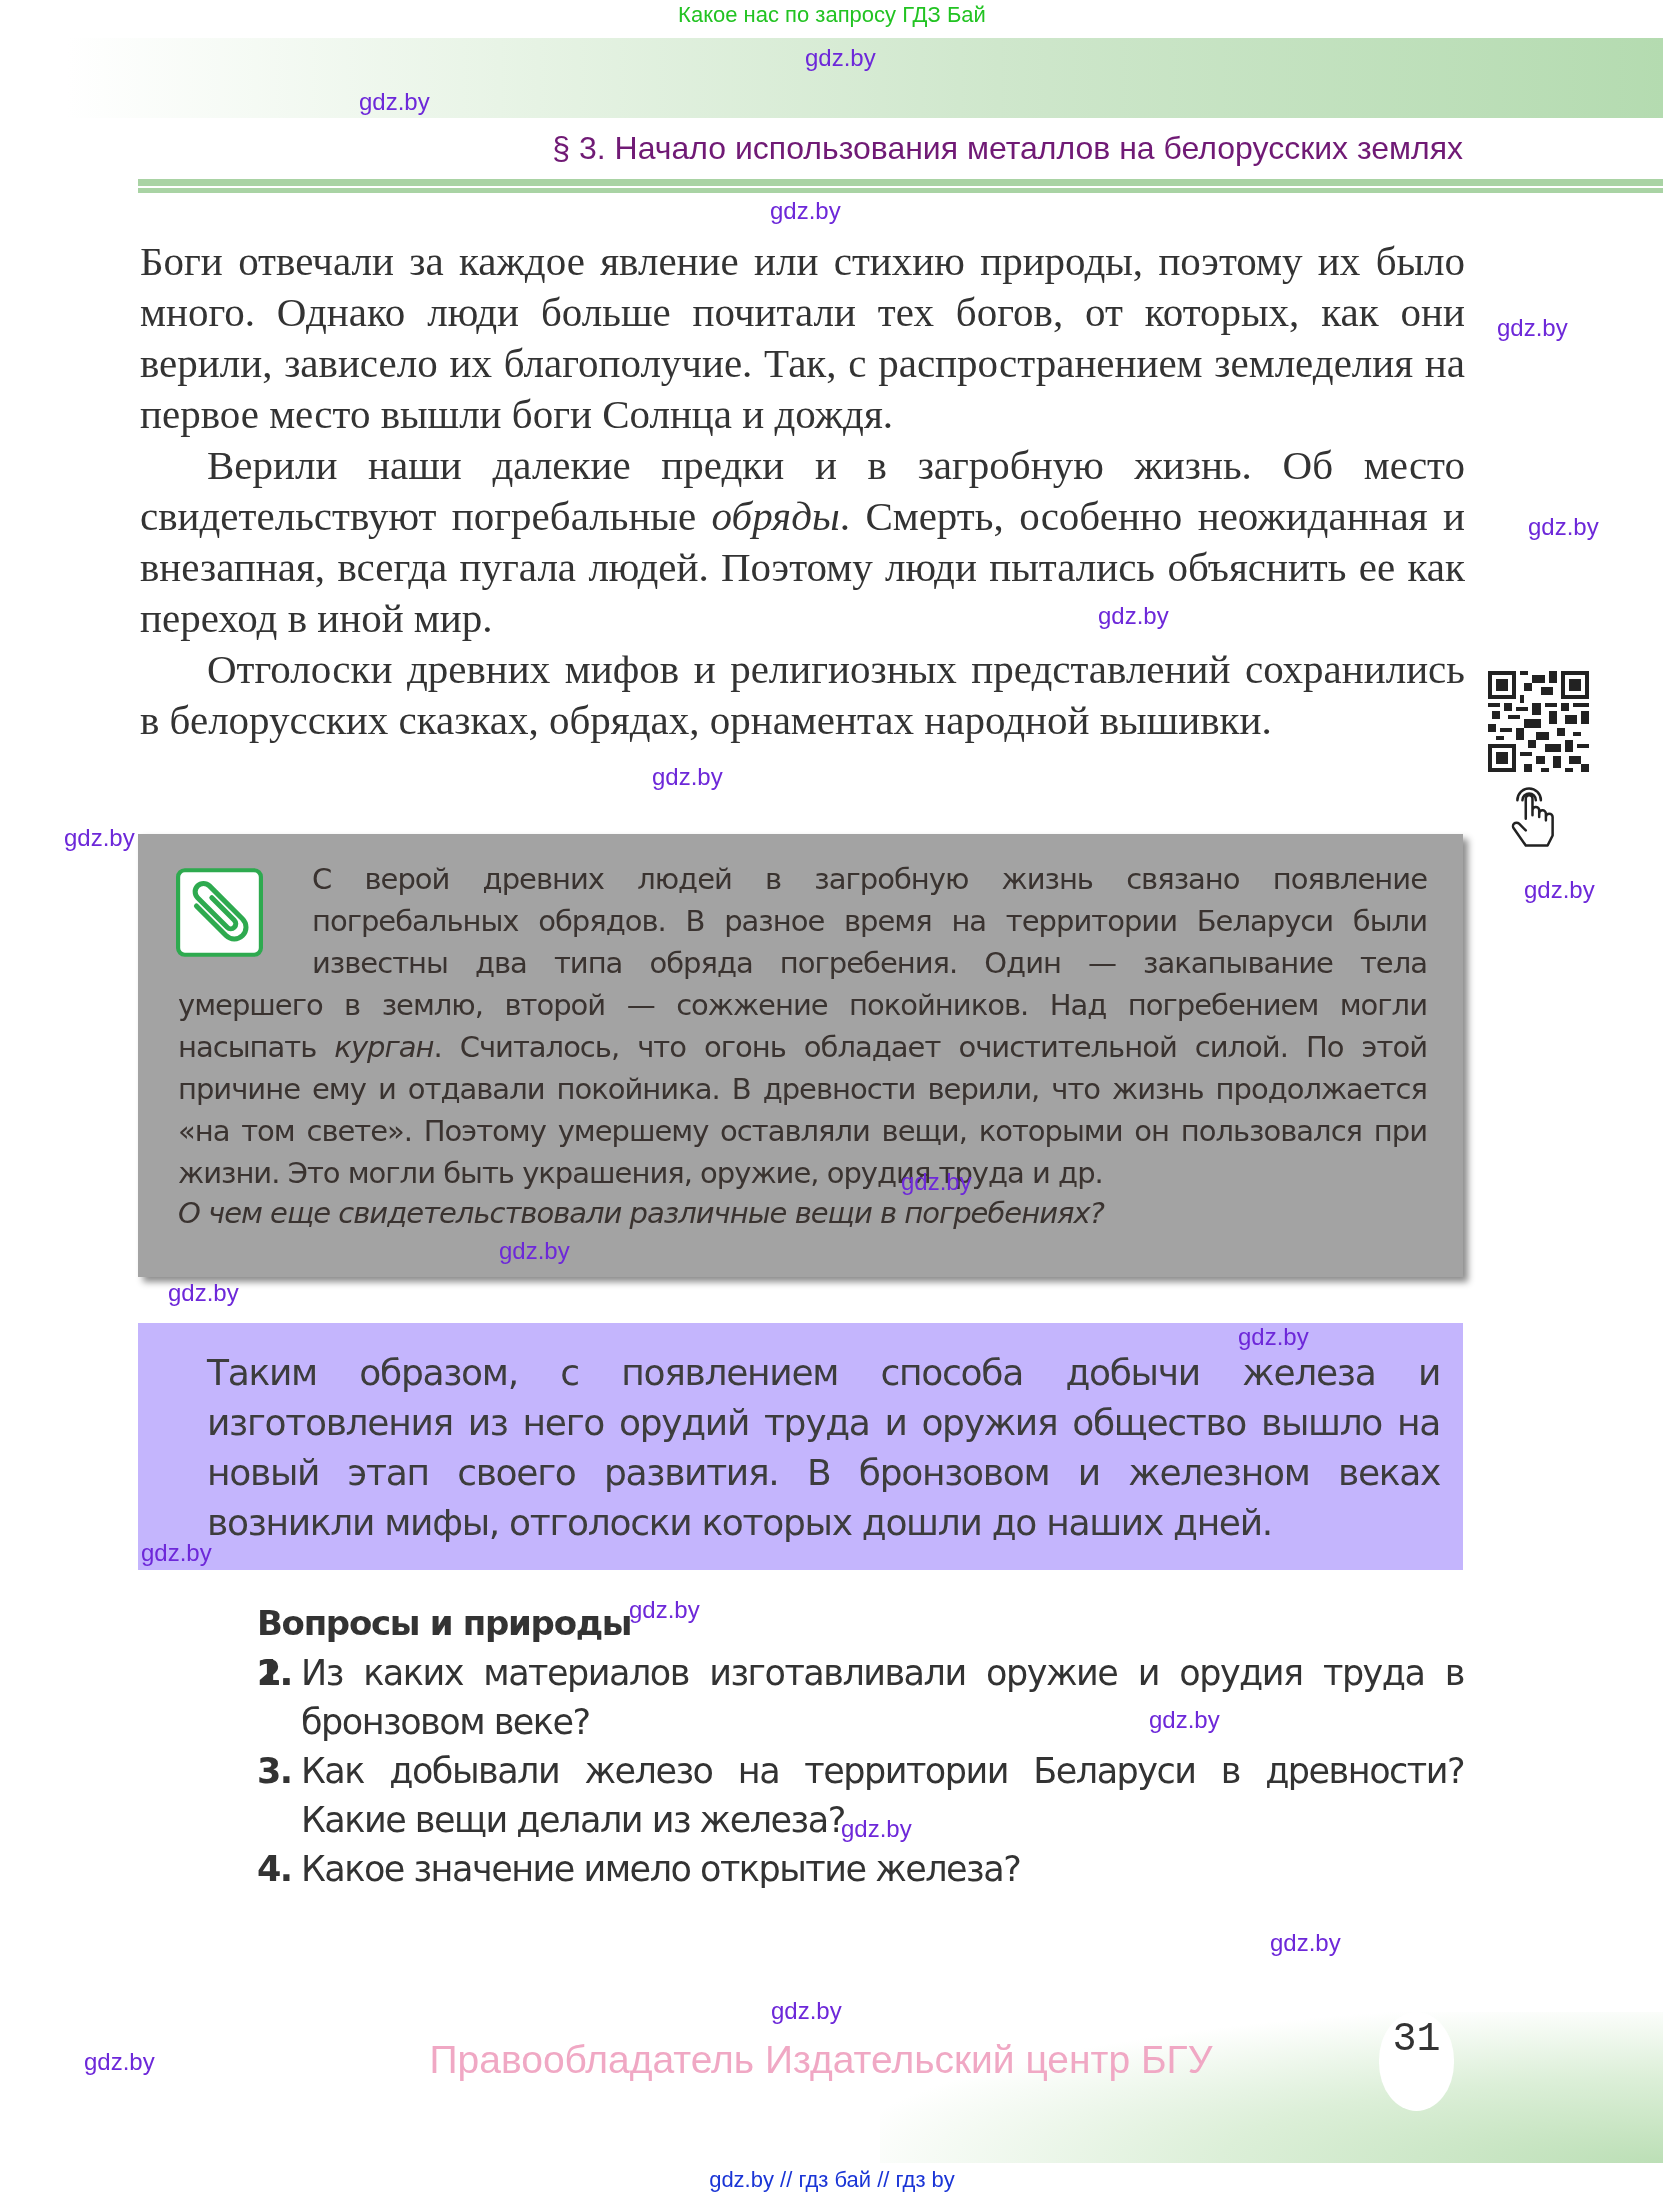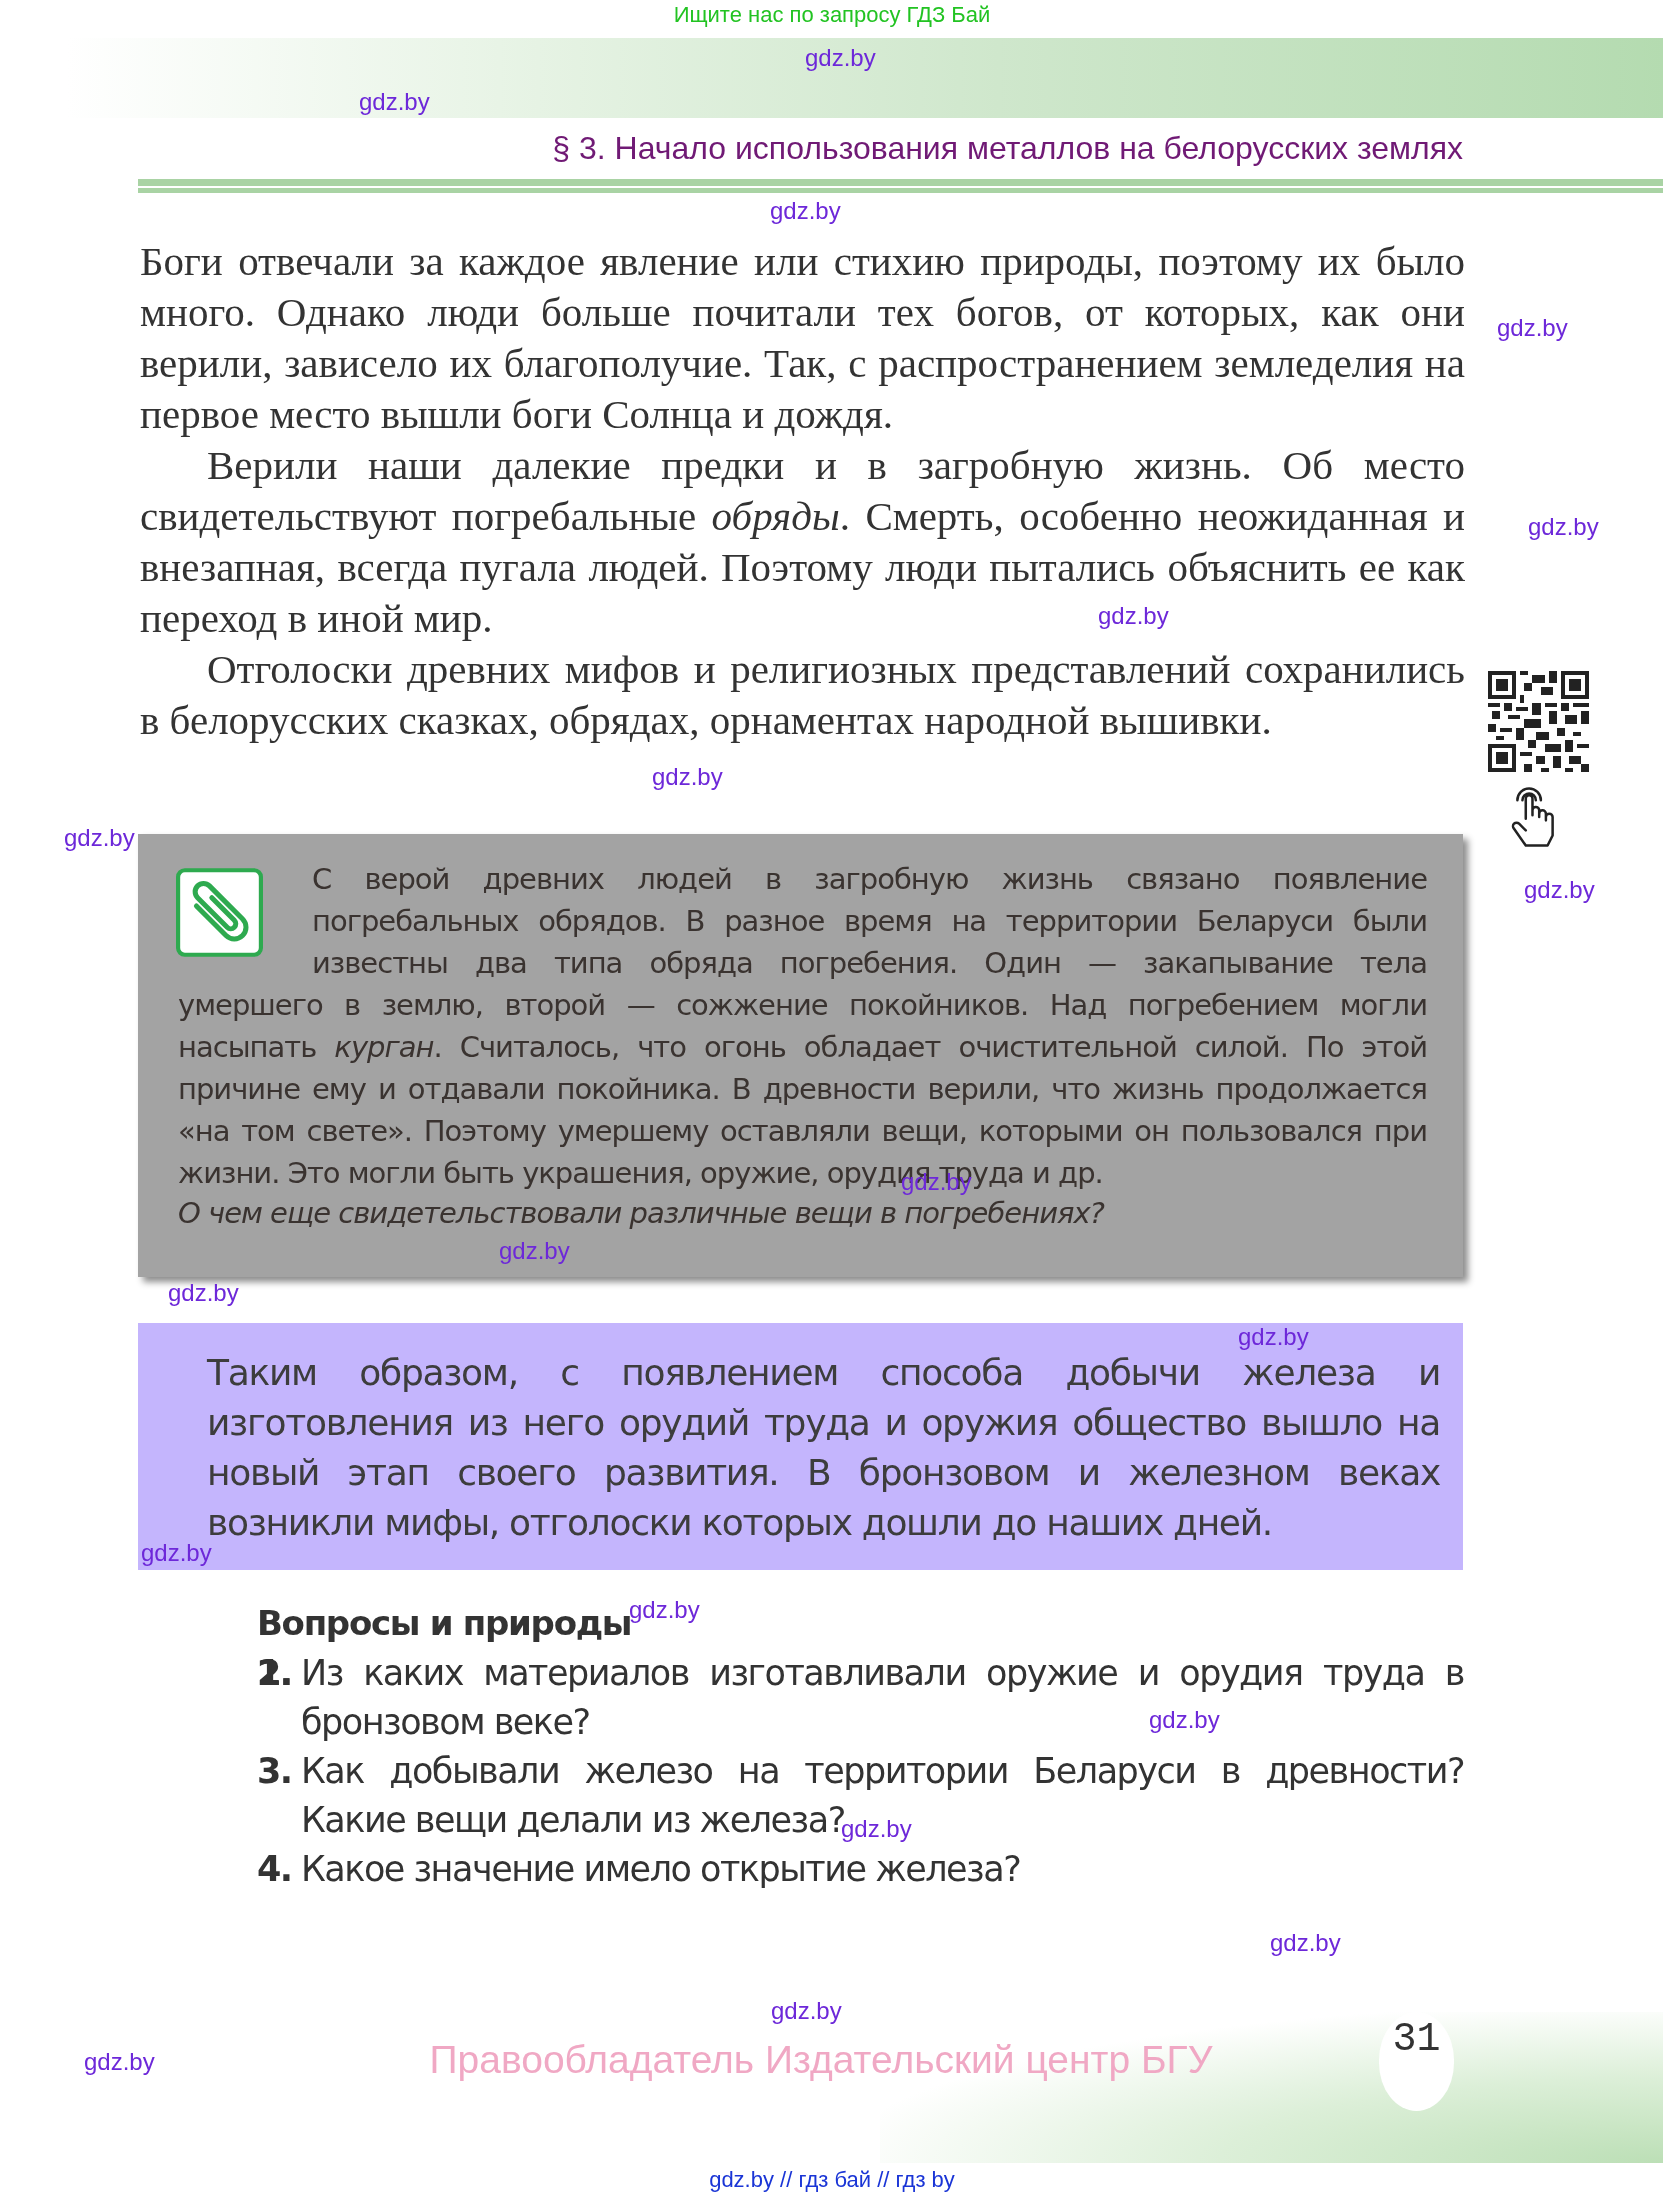--- a/index.html
+++ b/index.html
@@ -68,21 +68,21 @@
       font-family: Liberation Mono, monospace; font-size: 40px; color: #333333; }
 
     .bottom-links { position: absolute; top: 2167px; left: 0; width: 1664px; text-align: center;
       font-family: "Liberation Sans", sans-serif; font-size: 22px; color: #1a35d6; }
 
     .wm { position: absolute; font-family: "Liberation Sans", sans-serif; font-size: 24px; color: #6d28d9; }
   </style>
 </head>
 <body>
 
-<div class="top-search">Ищите нас по запросу ГДЗ Бай</div>
+<div class="top-search">Какое нас по запросу ГДЗ Бай</div>
 
 <div class="header-band"></div>
 
 <div class="chapter-title">§ 3. Начало использования металлов на белорусских землях</div>
 <div class="rule r1"></div>
 <div class="rule r2"></div>
 
 <div class="body-text">
   <p>Боги отвечали за каждое явление или стихию природы, поэтому их было много. Однако люди больше почитали тех богов, от которых, как они верили, зависело их благополучие. Так, с распространением земледелия на первое место вышли боги Солнца и дождя.</p>
   <p class="indent"><span>Верили наши далекие предки и в загробную жизнь. Об место свидетельствуют погребальные</span> <em>обряды</em><span>. Смерть, особенно неожиданная и внезапная, всегда пугала людей. Поэтому люди пытались объяснить ее как переход в иной мир.</span></p>

